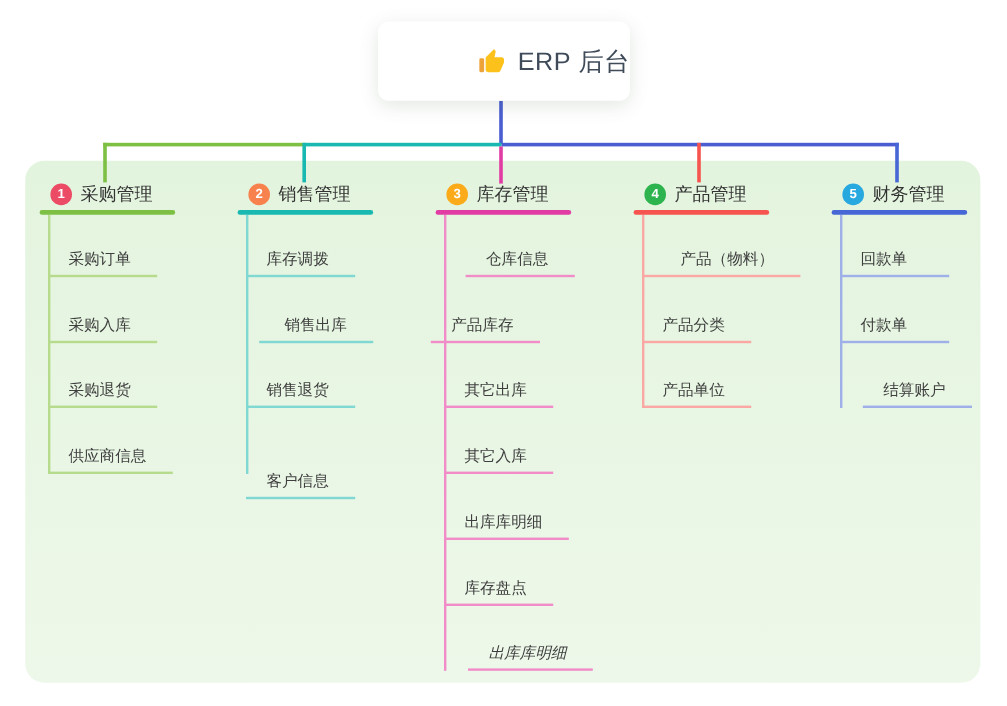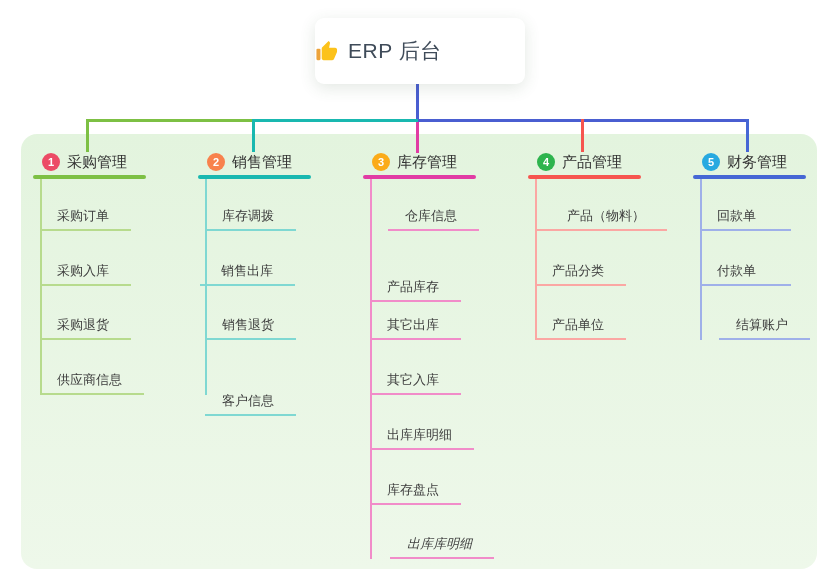--- a/index.html
+++ b/index.html
@@ -12,21 +12,21 @@
   .abs{position:absolute;}
   
   .panel{
     left:21px;top:134px;width:796px;height:435px;border-radius:16px;
     background:linear-gradient(180deg,#e3f4de,#eef8ea);z-index:0;
   }
   
   .root-node{
     left:315px;top:18px;width:210px;height:66px;border-radius:9px;
     background:#ffffff;box-shadow:0 4px 16px rgba(60,90,60,.14);
-    display:flex;align-items:center;justify-content:flex-start;gap:10px;
+    display:flex;align-items:center;justify-content:flex-end;gap:10px;
     z-index:3;
   }
   .root-label{font-size:21px;font-weight:500;color:#3f4b59;letter-spacing:.5px;}
   
   .line{z-index:1;}
   .root-vert   {left:416px;top:84px; width:3px;  height:36px;background:#4a5ed1;}
   .h-green     {left:86px; top:119px;width:168px;height:3px; background:#7dc044;}
   .h-teal      {left:254px;top:119px;width:164px;height:3px; background:#19b8b0;}
   .h-blue      {left:418px;top:119px;width:331px;height:3px; background:#4a5ed1;}
   .drop-green  {left:86px; top:119px;width:3px;height:33px;background:#7dc044;}
@@ -95,32 +95,32 @@
 <div class="abs child cb1" style="left:40px;top:317px;">采购退货</div>
 <div class="abs child cb1" style="left:40px;top:372px;">供应商信息</div>
 
 <div class="abs branch-header" style="left:207px;">
   <span class="badge bg2">2</span>
   <span class="branch-title">销售管理</span>
 </div>
 <div class="abs topic-underline ln2" style="left:198px;"></div>
 <div class="abs spine cl2" style="left:205px;height:216px;"></div>
 <div class="abs child cb2" style="left:205px;top:208px;">库存调拨</div>
-<div class="abs child cb2" style="left:200px;top:263px;padding-left:21px;">销售出库</div>
+<div class="abs child cb2" style="left:216px;top:263px;padding-left:21px;">销售出库</div>
 <div class="abs child cb2" style="left:205px;top:317px;">销售退货</div>
 <div class="abs child cb2" style="left:205px;top:372px;margin-top:21px;">客户信息</div>
 
 <div class="abs branch-header" style="left:372px;">
   <span class="badge bg3">3</span>
   <span class="branch-title">库存管理</span>
 </div>
 <div class="abs topic-underline ln3" style="left:363px;"></div>
 <div class="abs spine cl3" style="left:370px;height:380px;"></div>
 <div class="abs child cb3" style="left:370px;top:208px;margin-left:18px;">仓库信息</div>
-<div class="abs child cb3" style="left:370px;top:263px;margin-top:16px;">产品库存</div>
+<div class="abs child cb3" style="left:359px;top:263px;">产品库存</div>
 <div class="abs child cb3" style="left:370px;top:317px;">其它出库</div>
 <div class="abs child cb3" style="left:370px;top:372px;">其它入库</div>
 <div class="abs child cb3" style="left:370px;top:427px;">出库库明细</div>
 <div class="abs child cb3" style="left:370px;top:482px;">库存盘点</div>
 <div class="abs child cb3" style="left:390px;top:536px;font-style:italic;">出库库明细</div>
 
 <div class="abs branch-header" style="left:537px;">
   <span class="badge bg4">4</span>
   <span class="branch-title">产品管理</span>
 </div>

